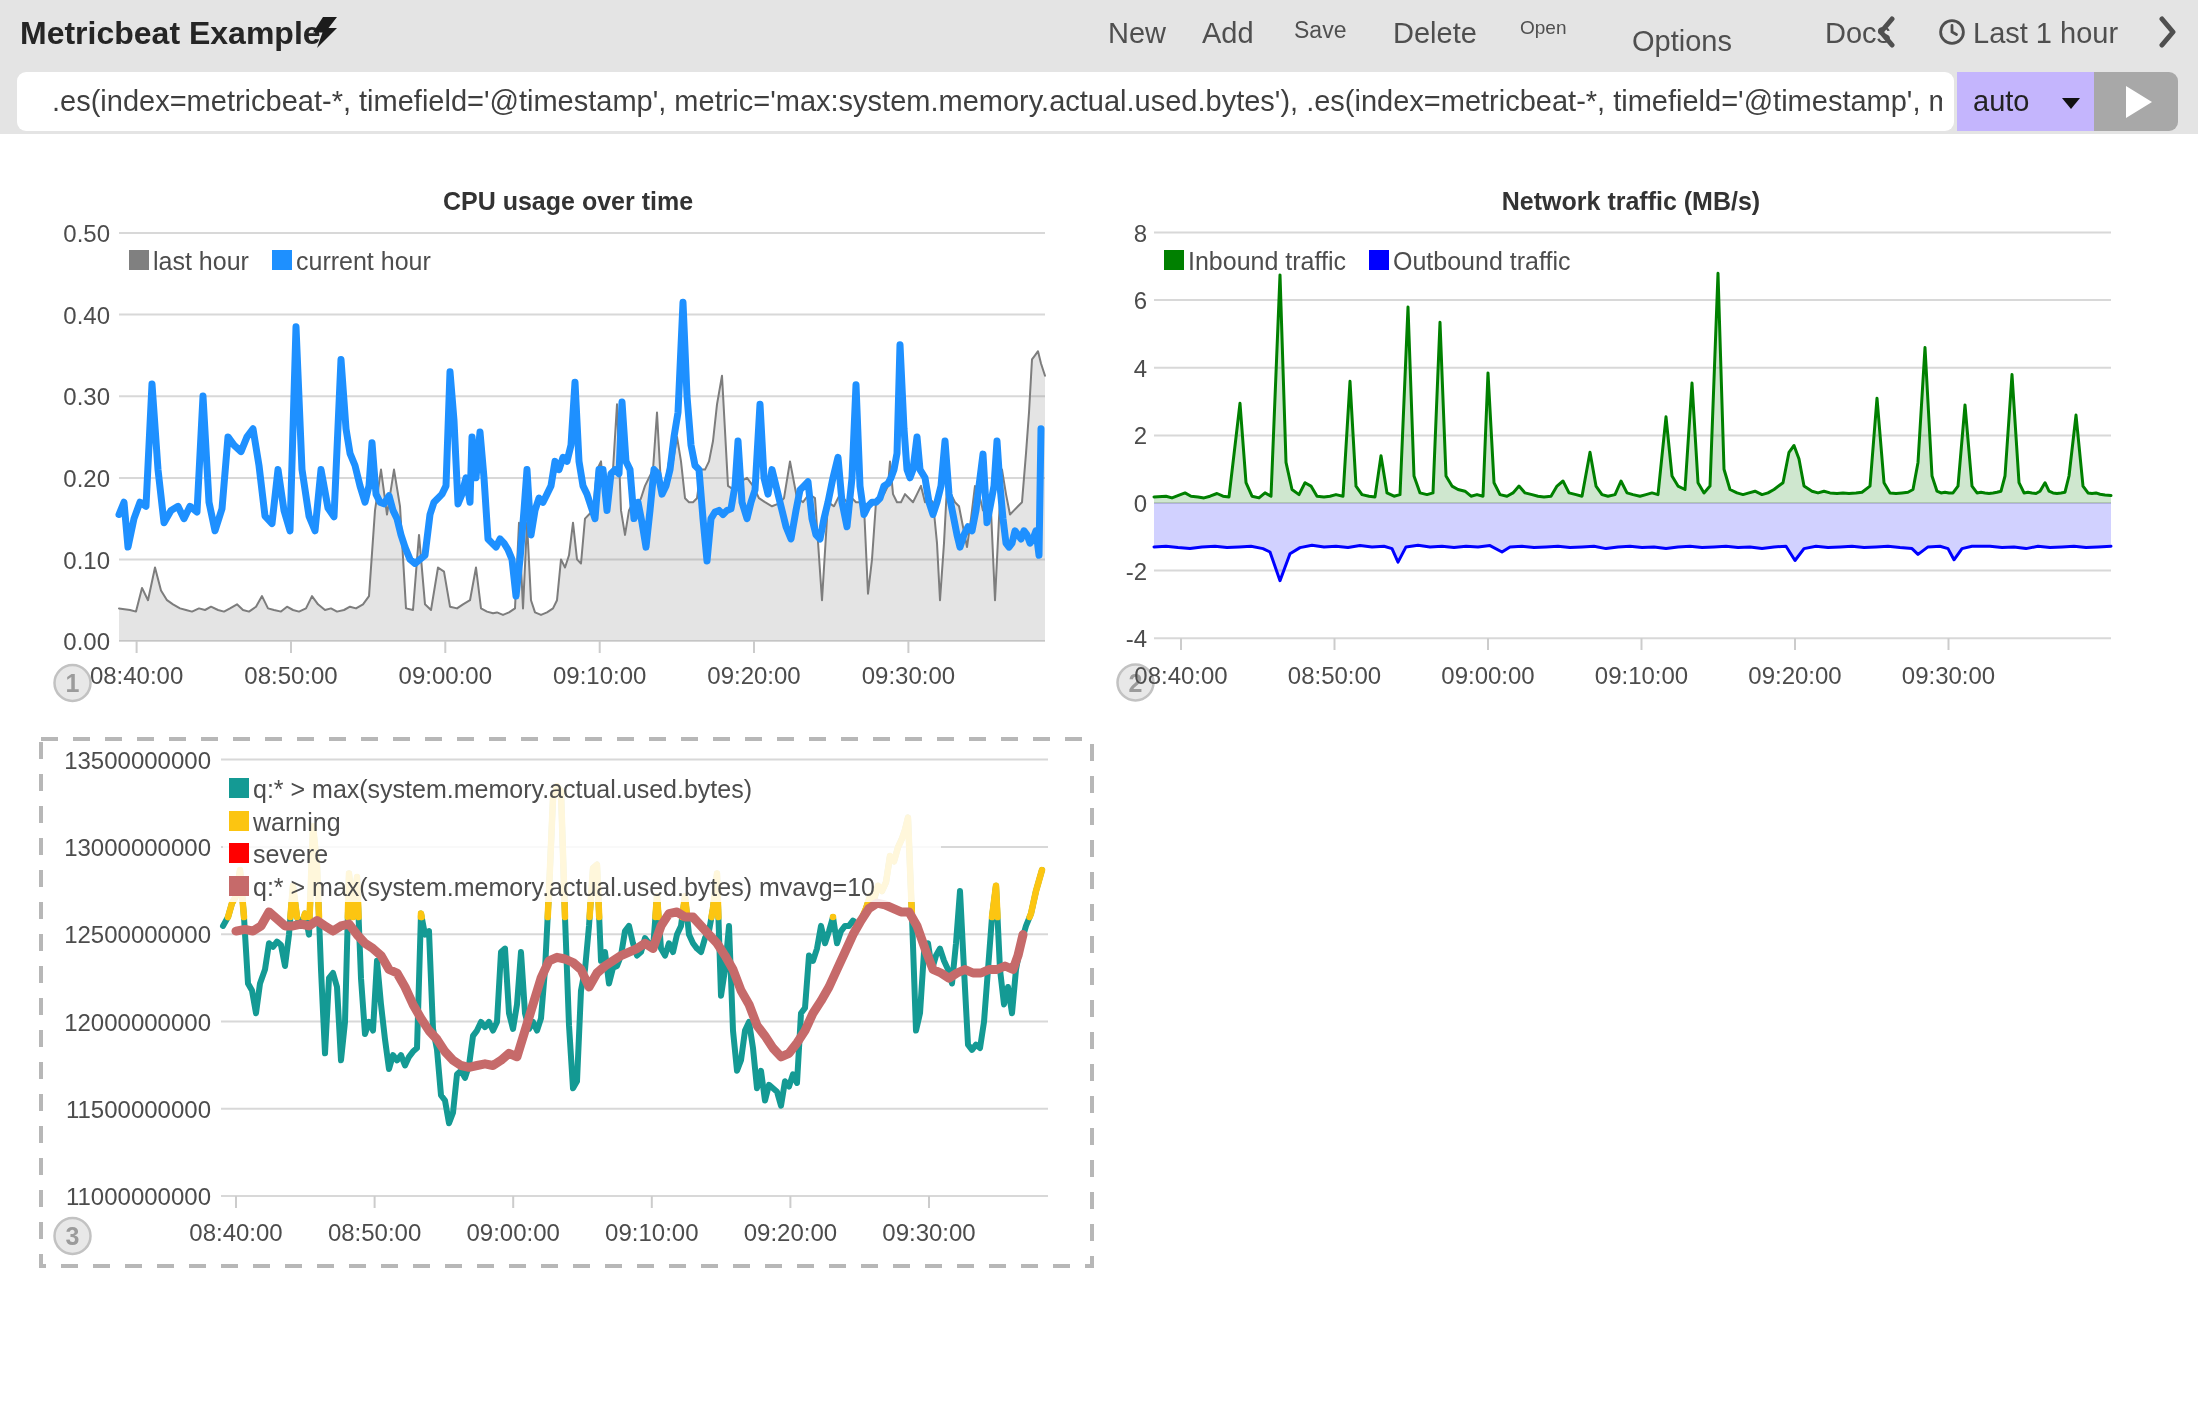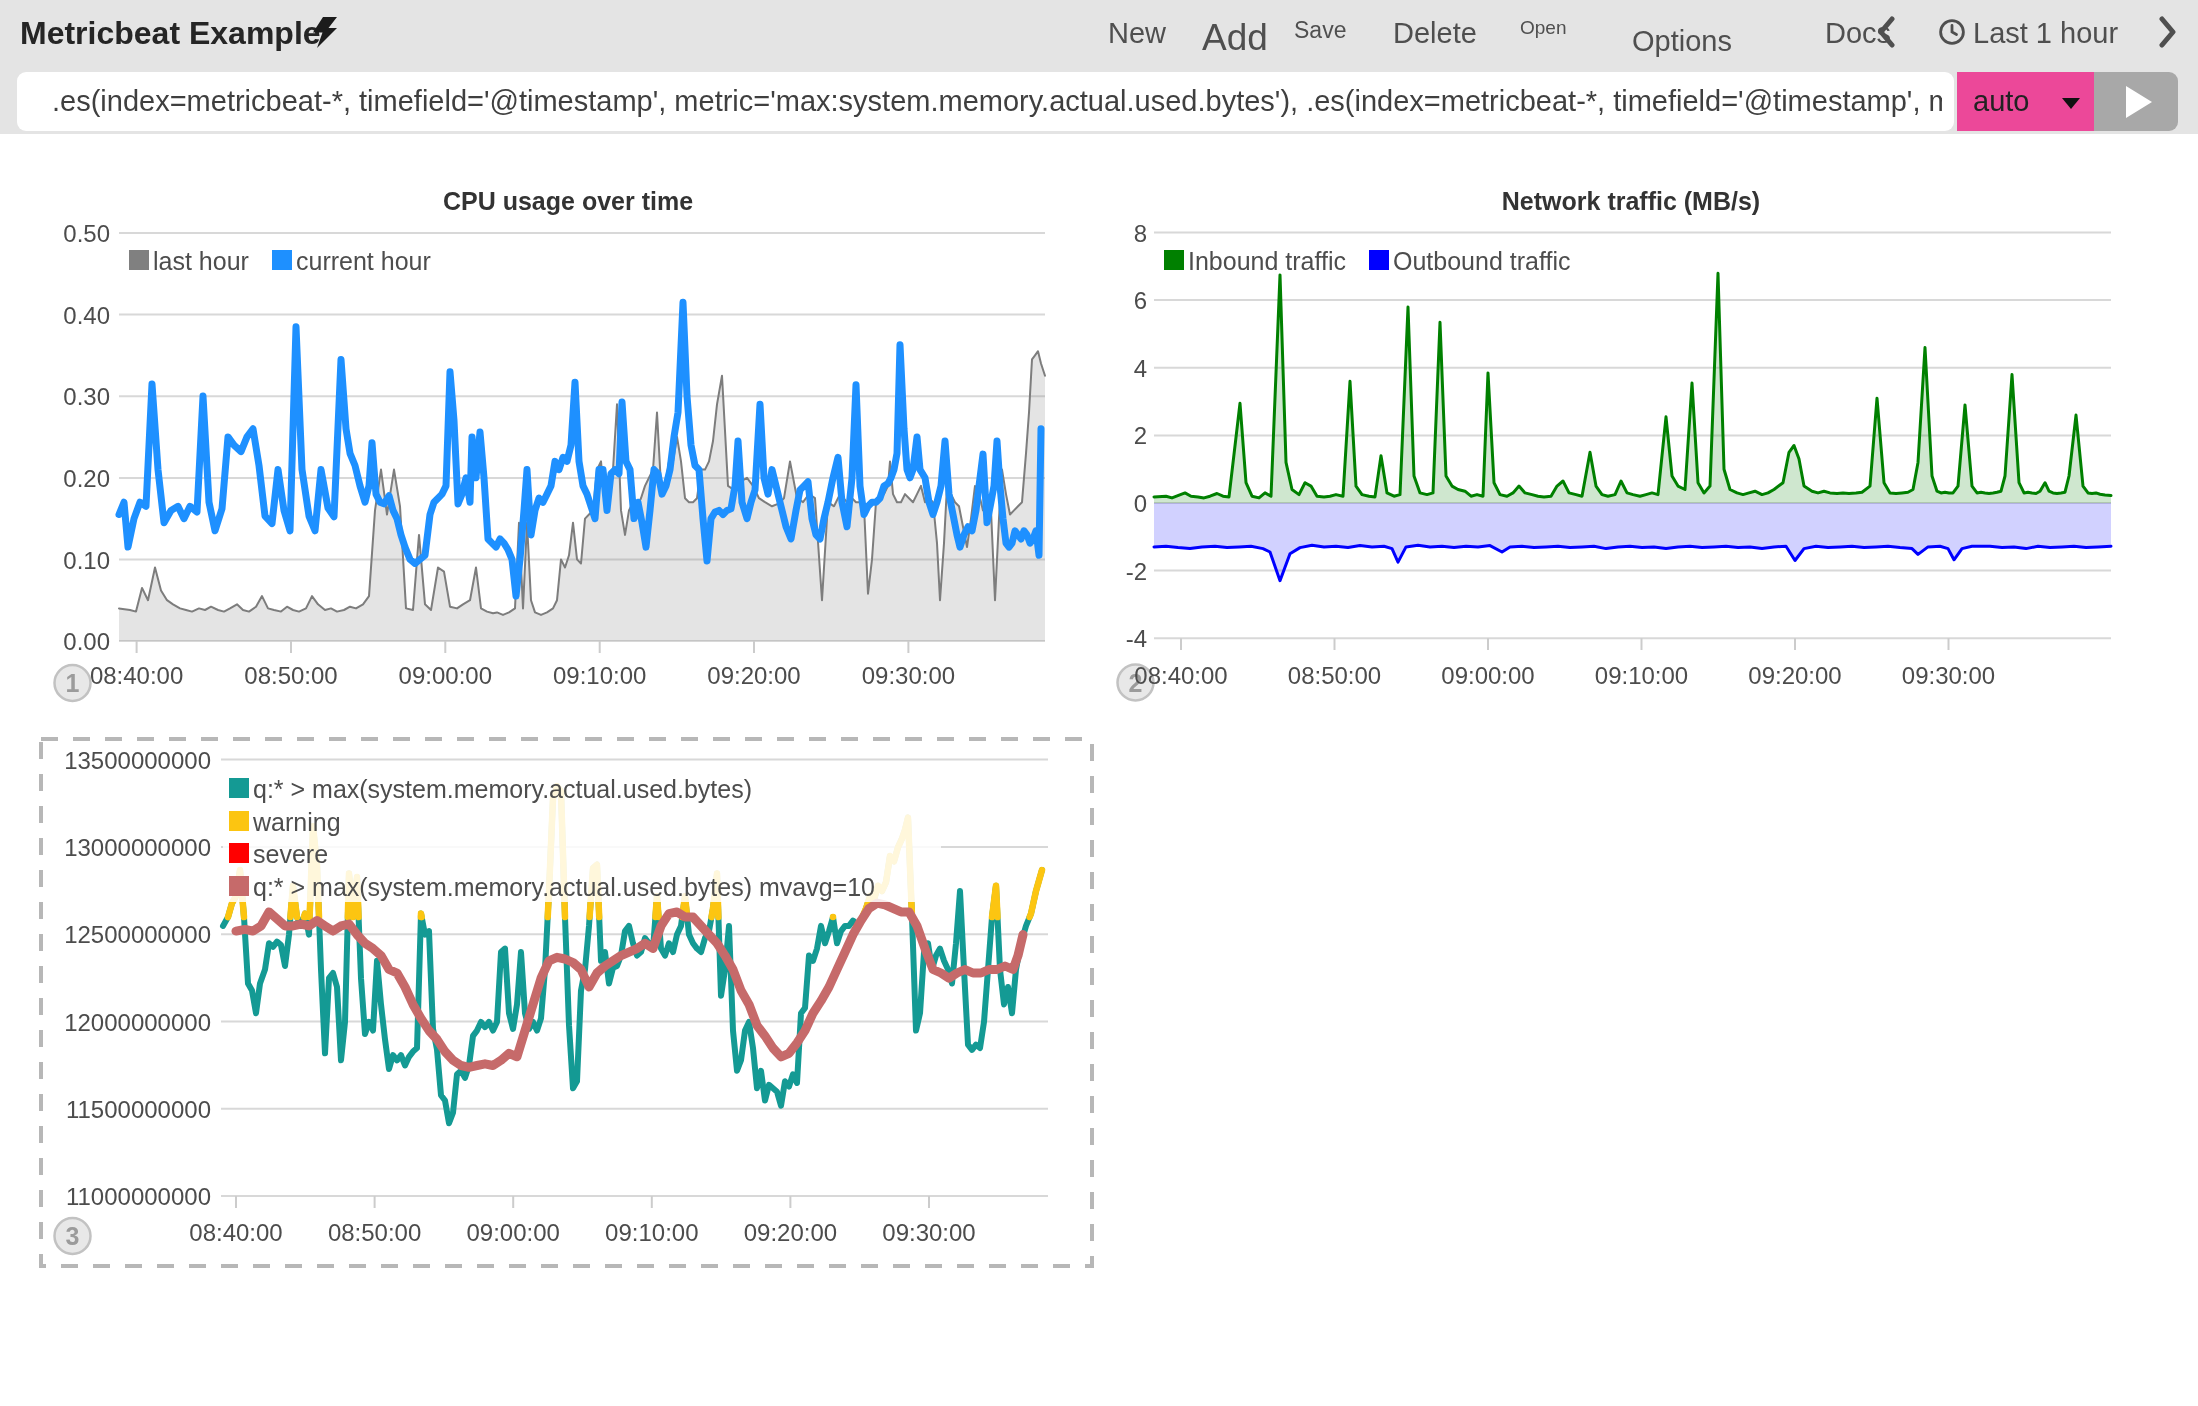--- a/index.html
+++ b/index.html
@@ -5,41 +5,41 @@
 body{width:2198px;height:1406px;position:relative;overflow:hidden;}
 svg text{font-family:"Liberation Sans",sans-serif;}
 </style></head>
 <body>
 <div style="position:absolute;left:0;top:0;width:2198px;height:134px;background:#e4e4e4">
 <div style="position:absolute;left:20px;top:15px;font-size:32px;font-weight:bold;color:#252525">Metricbeat Example</div>
 <svg width="24" height="31" viewBox="0 0 24 31" style="position:absolute;left:313px;top:17px">
 <polygon points="10,0 24,0 15.5,11 24,11 4,31 9.5,15.5 0,15.5" fill="#1c1c1c"></polygon>
     </svg>
     <div style="position:absolute;left:1108px;top:17px;font-size:29px;color:#4f4f4f">New</div>
-    <div style="position:absolute;left:1202px;top:17px;font-size:37px;color:#4f4f4f">Add</div>
+    <div style="position:absolute;left:1202px;top:17px;font-size:29px;color:#4f4f4f">Add</div>
     <div style="position:absolute;left:1294px;top:17px;font-size:23px;color:#4f4f4f">Save</div>
     <div style="position:absolute;left:1393px;top:17px;font-size:29px;color:#4f4f4f">Delete</div>
     <div style="position:absolute;left:1520px;top:17px;font-size:19px;color:#4f4f4f">Open</div>
     <div style="position:absolute;left:1632px;top:25px;font-size:29px;color:#4f4f4f">Options</div>
     <div style="position:absolute;left:1825px;top:17px;font-size:29px;color:#4f4f4f">Docs</div>
 <svg width="20" height="32" viewBox="0 0 20 32" style="position:absolute;left:1877px;top:16px">
 <polyline points="15,3 4,16 15,29" fill="none" stroke="#4f4f4f" stroke-width="5" stroke-linecap="round" stroke-linejoin="round"></polyline>
     </svg>
     <svg width="28" height="28" viewBox="0 0 28 28" style="position:absolute;left:1938px;top:18px">
 <circle cx="14" cy="14" r="11.4" fill="none" stroke="#4f4f4f" stroke-width="2.8"></circle>
 <polyline points="14,7.5 14,14 18.5,16.5" fill="none" stroke="#4f4f4f" stroke-width="2.8" stroke-linecap="round"></polyline>
     </svg>
 <div style="position:absolute;left:1973px;top:17px;font-size:29px;color:#4f4f4f">Last 1 hour</div>
 <svg width="20" height="32" viewBox="0 0 20 32" style="position:absolute;left:2157px;top:16px">
 <polyline points="5,3 16,16 5,29" fill="none" stroke="#4f4f4f" stroke-width="5" stroke-linecap="round" stroke-linejoin="round"></polyline>
     </svg>
 <div style="position:absolute;left:17px;top:72px;width:1937px;height:59px;background:#ffffff;border-radius:9px;overflow:hidden">
 <div style="position:absolute;left:35px;top:0;width:1890px;height:59px;line-height:59px;font-size:29px;color:#3f3f3f;white-space:nowrap;overflow:hidden">.es(index=metricbeat-*, timefield='@timestamp', metric='max:system.memory.actual.used.bytes'), .es(index=metricbeat-*, timefield='@timestamp', metric='max:system.memory.actual.used.bytes')</div>
 </div>
-<div style="position:absolute;left:1957px;top:72px;width:137px;height:59px;background:#ec4899">
+<div style="position:absolute;left:1957px;top:72px;width:137px;height:59px;background:#c4b5fd">
 <div style="position:absolute;left:16px;top:0;height:59px;line-height:59px;font-size:29px;color:#222">auto</div>
 <div style="position:absolute;right:14px;top:26px;width:0;height:0;border-left:9px solid transparent;border-right:9px solid transparent;border-top:11px solid #111"></div>
 </div>
 <div style="position:absolute;left:2094px;top:72px;width:84px;height:59px;background:#a8a8a8;border-radius:0 9px 9px 0">
 <div style="position:absolute;left:32px;top:14px;width:0;height:0;border-top:16px solid transparent;border-bottom:16px solid transparent;border-left:26px solid #ffffff"></div>
 </div>
 </div>
 
 <svg width="2198" height="720" style="position:absolute;left:0;top:0">
 <text x="568" y="210" text-anchor="middle" font-size="25" font-weight="bold" fill="#333333">CPU usage over time</text>

